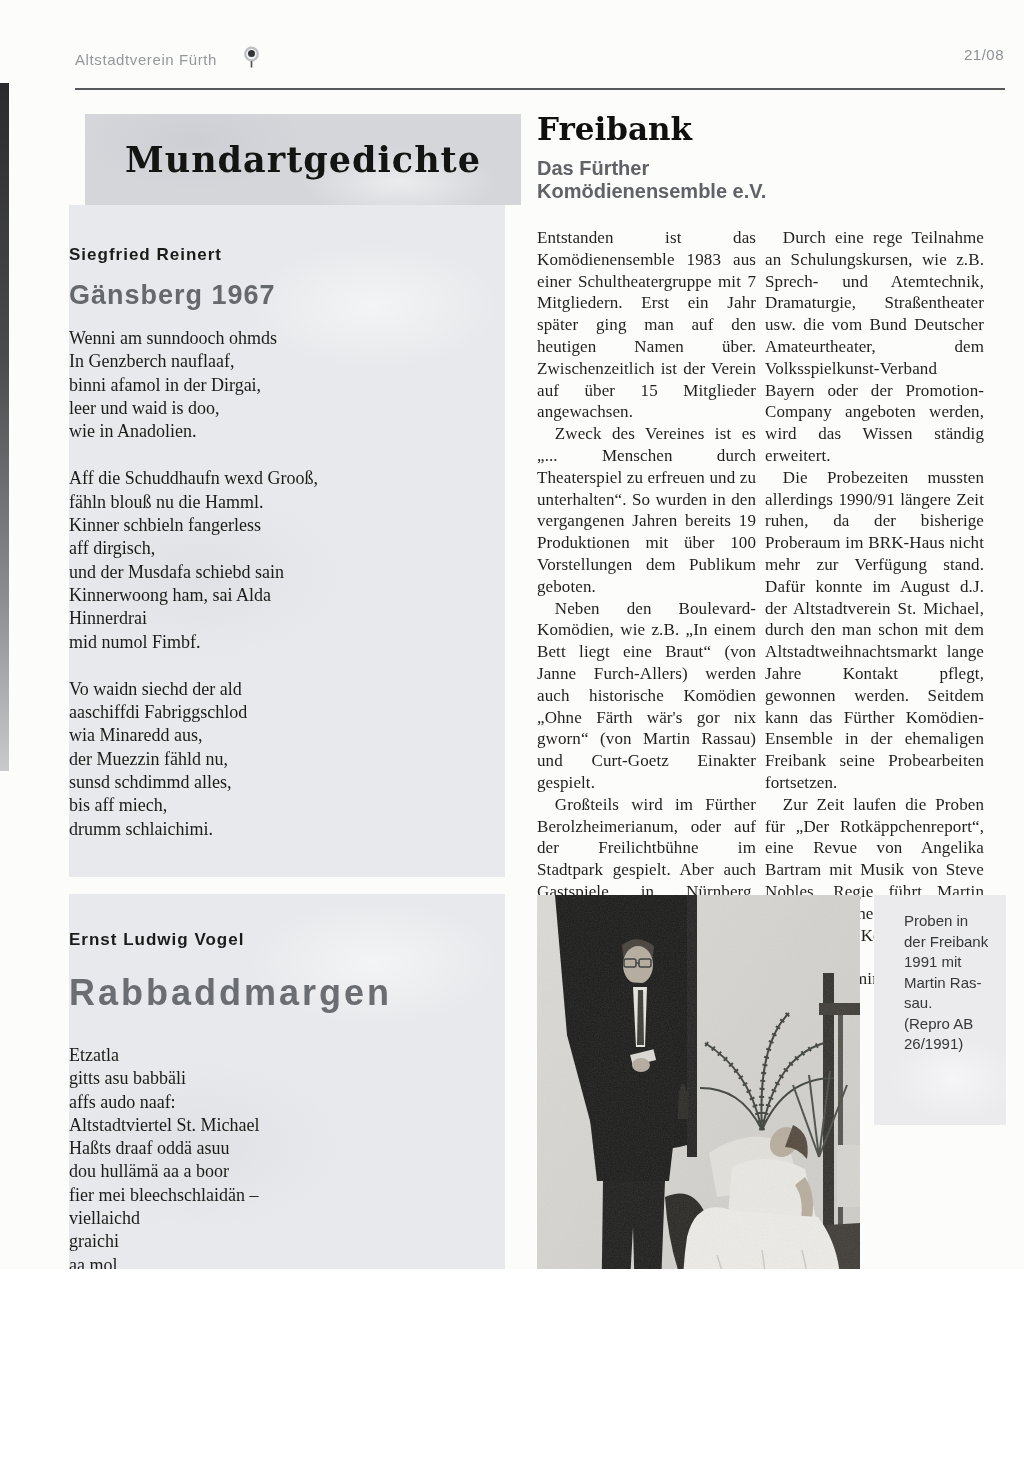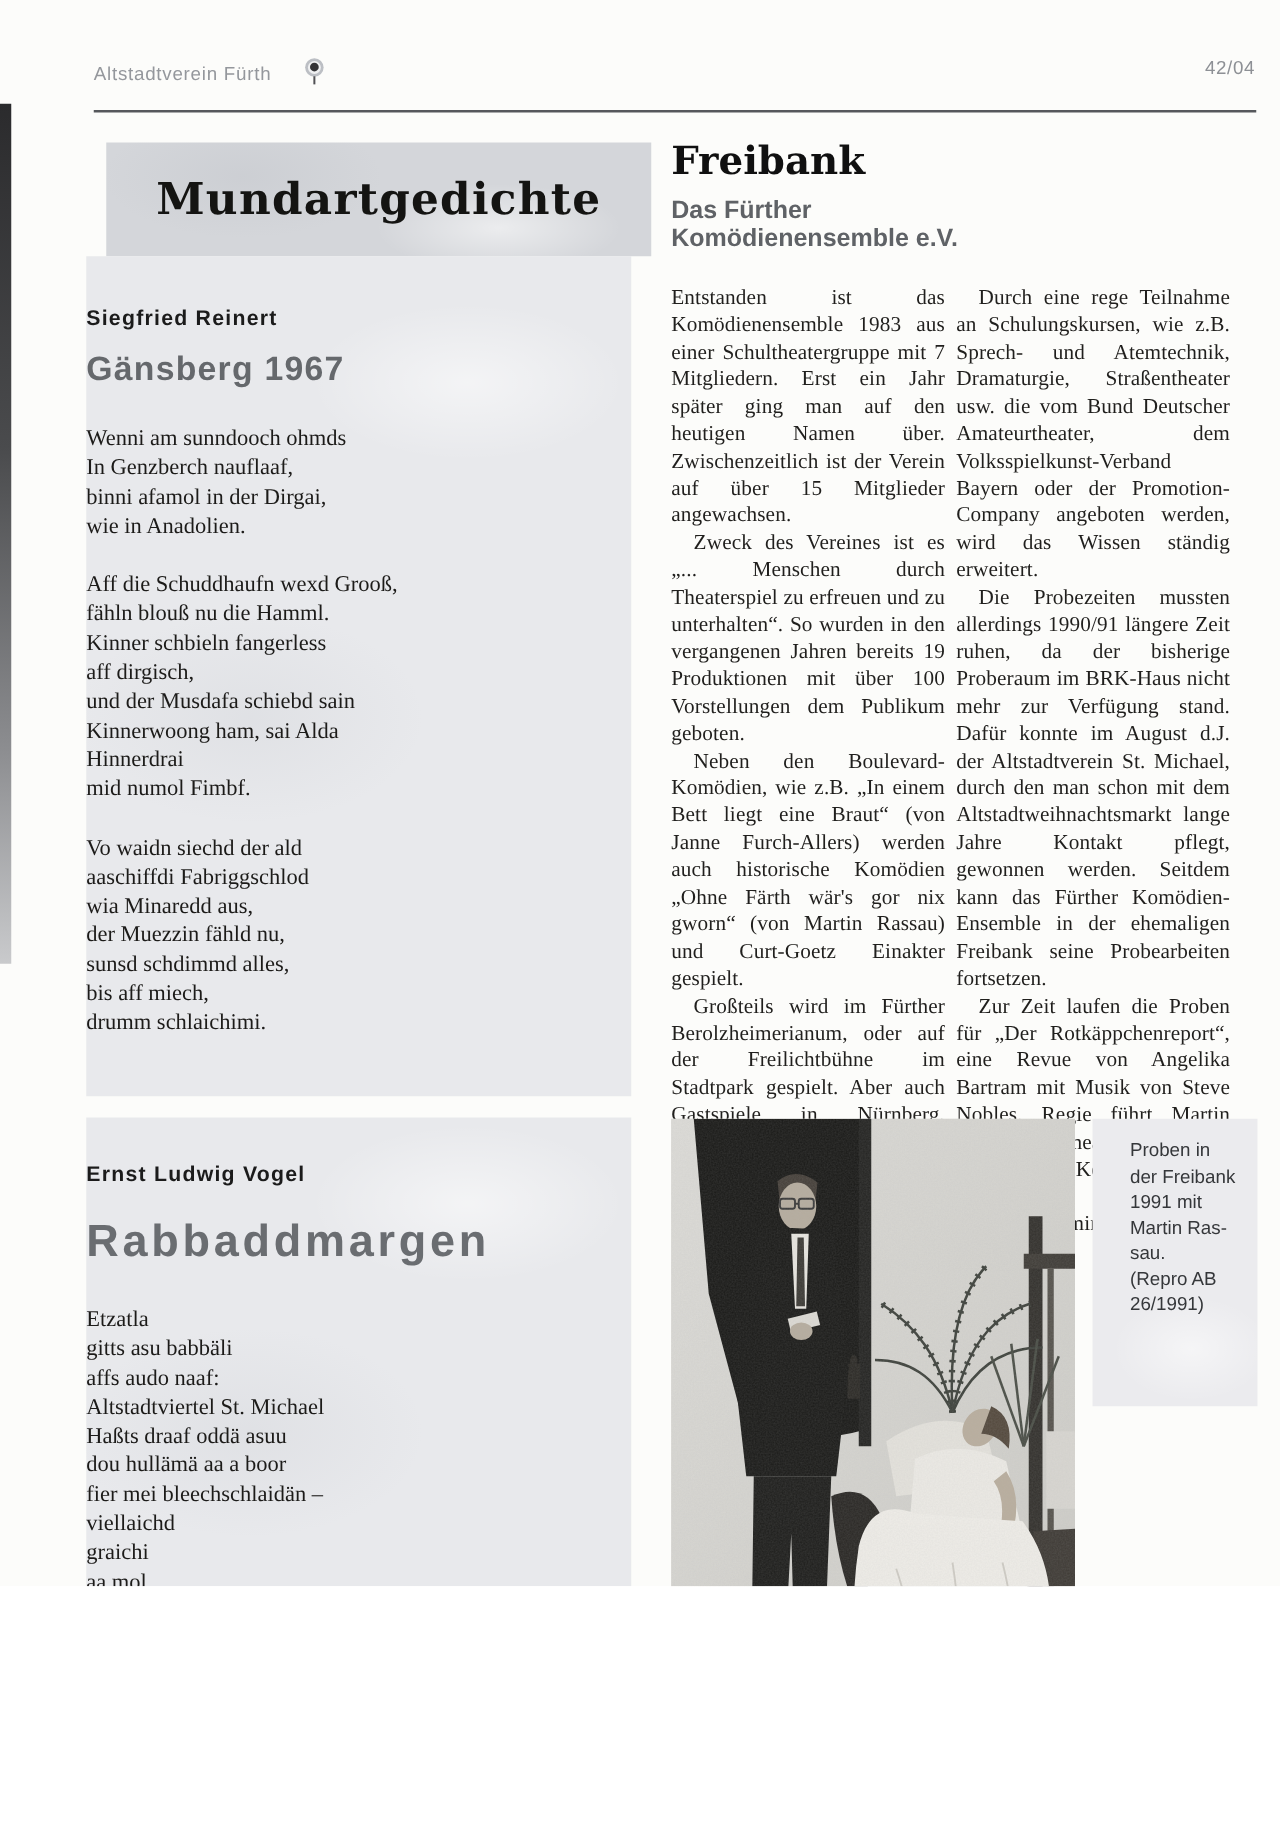--- a/index.html
+++ b/index.html
@@ -47,21 +47,21 @@
   }
   .poem1{top:205px;height:672px;padding-top:40px;box-sizing:border-box;}
   .poem2{top:894px;height:458px;padding-top:36px;box-sizing:border-box;}
   .poem-author{
     font-size:17px;font-weight:700;letter-spacing:1px;color:#1b1b1b;
   }
   .poem-title{
     margin-top:15px;font-size:27px;font-weight:700;letter-spacing:1px;color:#65686c;
   }
   .poem2 .poem-title{margin-top:22px;font-size:36px;letter-spacing:3px;color:#6a6d71;}
-  .stanzas{margin-top:28px;}
+  .stanzas{margin-top:16px;}
   .poem2 .stanzas{margin-top:30px;}
   .stanza{margin-top:24px;}
   .stanza:first-child{margin-top:0;}
   .pline{
     font-family:"Liberation Serif",serif;font-size:18px;line-height:23.3px;color:#1c1b19;
   }
   
   .art-title{
     position:absolute;left:537px;top:111px;margin:0;
     font-family:"DejaVu Serif",serif;font-weight:700;font-size:31px;color:#101010;
@@ -111,36 +111,37 @@
       <span>Altstadtverein Fürth</span>
       <span>
         <svg width="17" height="23" viewBox="0 0 17 23">
           <circle cx="8.5" cy="8" r="7.4" fill="#bcbfc4"></circle>
           <circle cx="8.5" cy="8" r="5.2" fill="#eff0f1"></circle>
           <circle cx="8.5" cy="7.6" r="3.5" fill="#343436"></circle>
           <rect x="7.7" y="15" width="1.6" height="6.5" fill="#515154"></rect>
         </svg>
       </span>
     </div>
-    <div class="hdr-issue">42/04</div>
+    <div class="hdr-issue">21/08</div>
     <div class="hdr-rule"></div>
   </header>
 
   <div class="title-box">
     <h1>Mundartgedichte</h1>
   </div>
 
   <section class="poem-box poem1">
     <div class="poem-author">Siegfried Reinert</div>
     <div class="poem-title">Gänsberg 1967</div>
     <div class="stanzas">
         <div class="stanza">
           <div class="pline">Wenni am sunndooch ohmds</div>
           <div class="pline">In Genzberch nauflaaf,</div>
           <div class="pline">binni afamol in der Dirgai,</div>
+          <div class="pline">leer und waid is doo,</div>
           <div class="pline">wie in Anadolien.</div>
         </div>
         <div class="stanza">
           <div class="pline">Aff die Schuddhaufn wexd Grooß,</div>
           <div class="pline">fähln blouß nu die Hamml.</div>
           <div class="pline">Kinner schbieln fangerless</div>
           <div class="pline">aff dirgisch,</div>
           <div class="pline">und der Musdafa schiebd sain</div>
           <div class="pline">Kinnerwoong ham, sai Alda</div>
           <div class="pline">Hinnerdrai</div>

